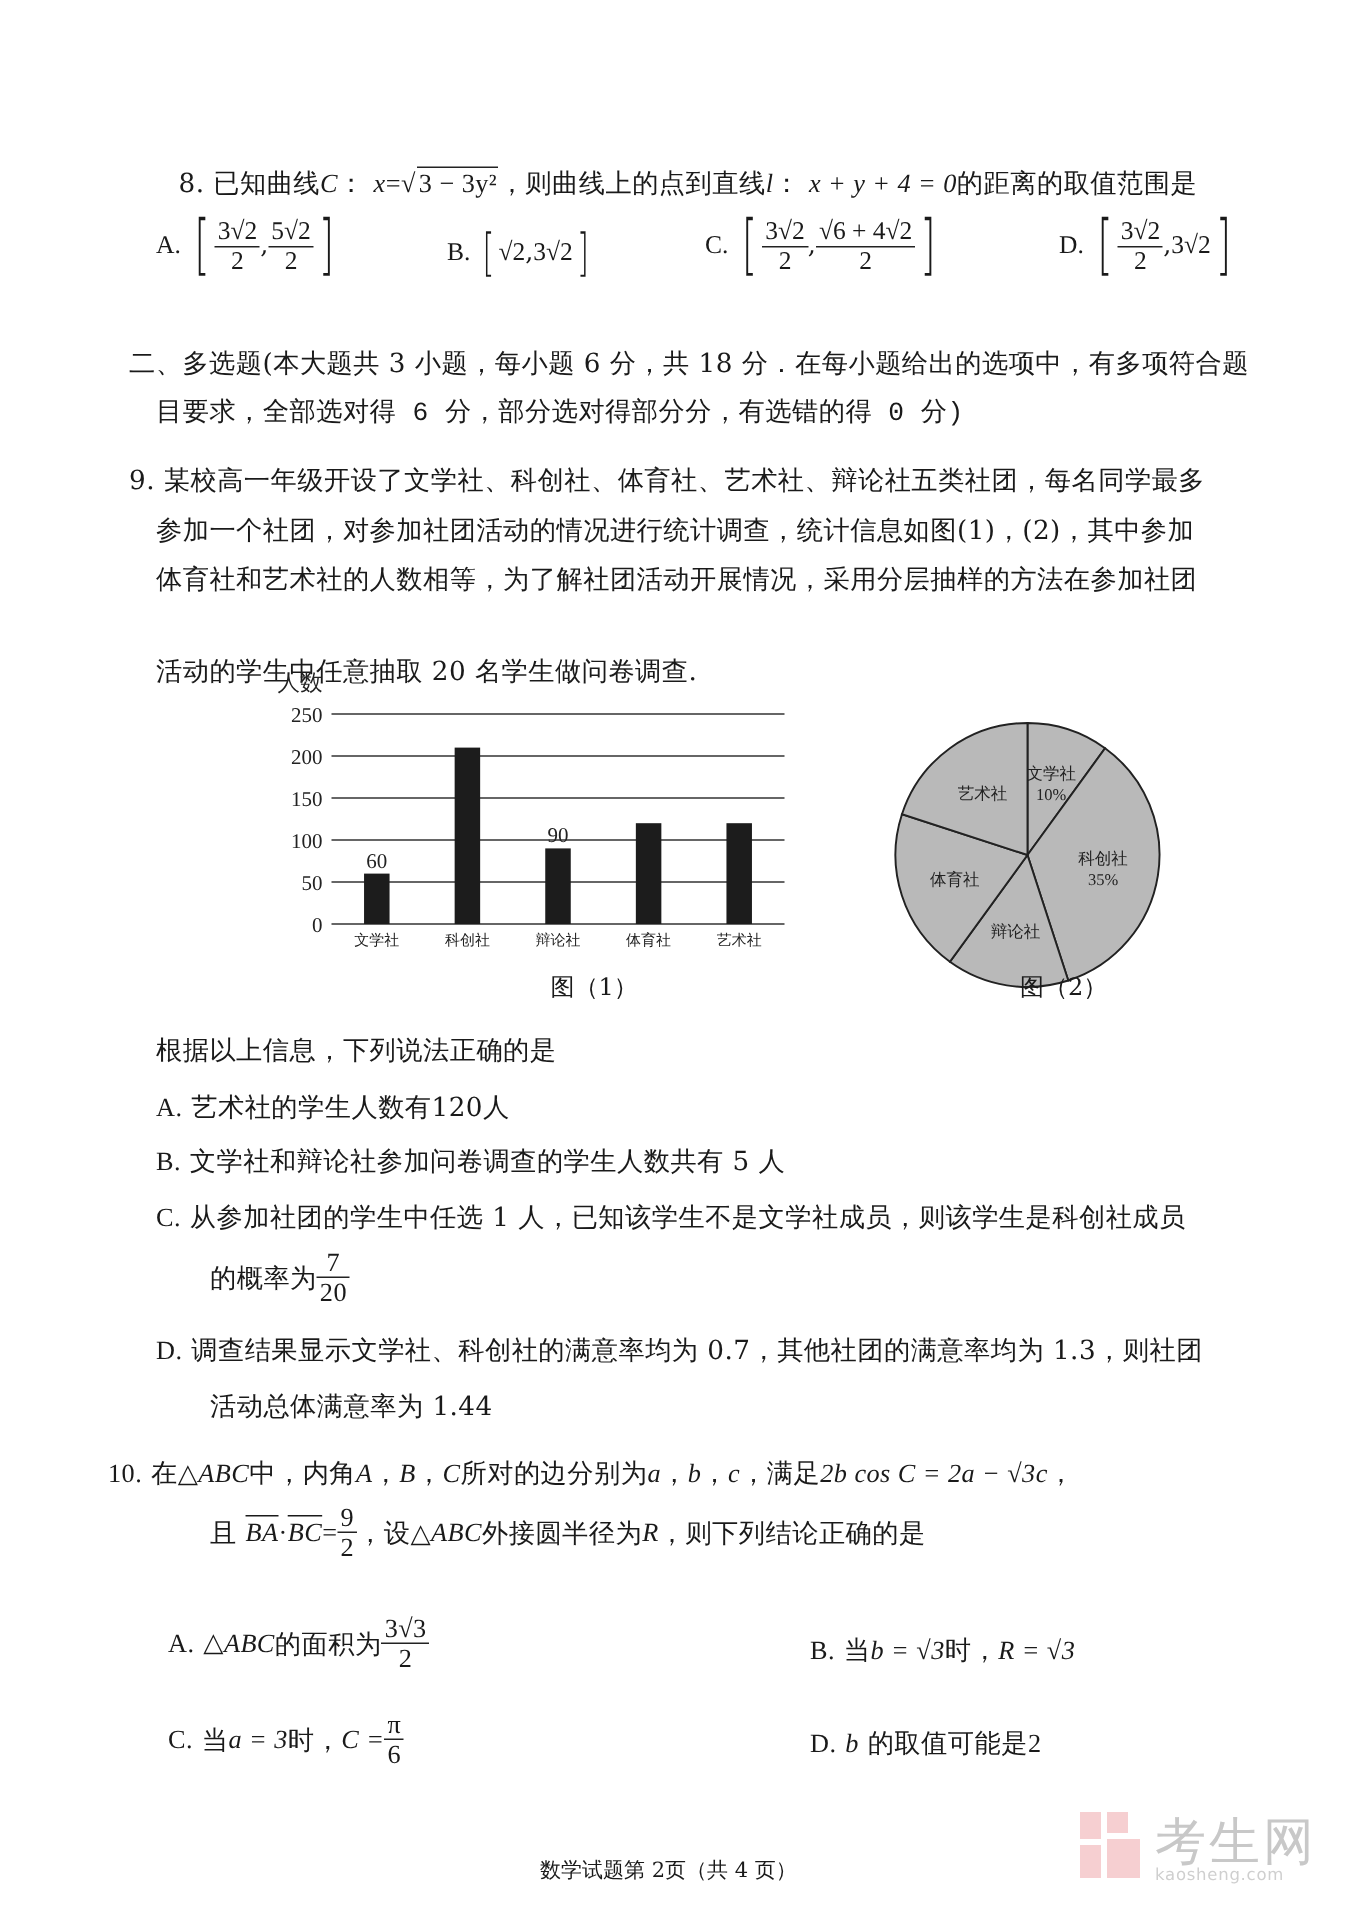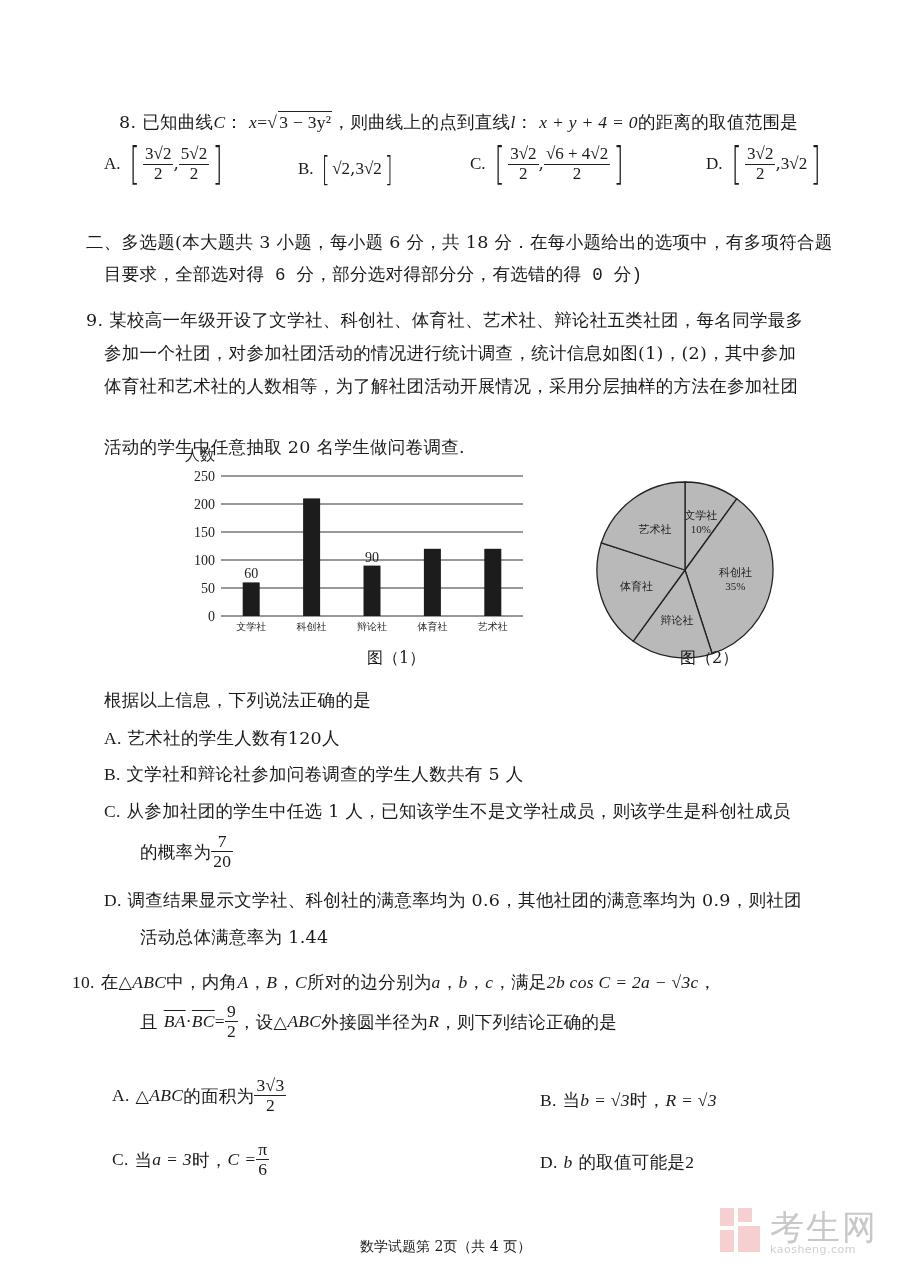--- a/index.html
+++ b/index.html
@@ -125,21 +125,21 @@
 </div>
 <div class="abs line" style="left:104px;top:799px;">
   <span class="opt">C.</span>
   <span>从参加社团的学生中任选 1 人，已知该学生不是文学社成员，则该学生是科创社成员</span>
 </div>
 <div class="abs line" style="left:140px;top:832px;">
   <span style="vertical-align:middle">的概率为</span><span class="frac"><span class="num">7</span><span class="den">20</span></span>
 </div>
 <div class="abs line" style="left:104px;top:888px;">
   <span class="opt">D.</span>
-  <span>调查结果显示文学社、科创社的满意率均为 0.6，其他社团的满意率均为 0.9，则社团</span>
+  <span>调查结果显示文学社、科创社的满意率均为 0.7，其他社团的满意率均为 1.3，则社团</span>
 </div>
 <div class="abs line" style="left:140px;top:925px;">活动总体满意率为 1.44</div>
 
 <div class="abs line" style="left:72px;top:970px;">
   <span class="rm">10.</span>
   <span>在△</span><span class="it">ABC</span><span>中，内角</span><span class="it">A</span><span>，</span><span class="it">B</span><span>，</span><span class="it">C</span><span>所对的边分别为</span><span class="it">a</span><span>，</span><span class="it">b</span><span>，</span><span class="it">c</span><span>，满足</span><span class="it">2b cos C = 2a − √3c</span><span>，</span>
 </div>
 <div class="abs line" style="left:140px;top:1002px;">
   <span style="vertical-align:middle">且</span>
   <span class="it" style="text-decoration:overline;vertical-align:middle">BA</span><span class="rm" style="vertical-align:middle">·</span><span class="it" style="text-decoration:overline;vertical-align:middle">BC</span><span class="rm" style="vertical-align:middle">=</span><span class="frac"><span class="num">9</span><span class="den">2</span></span><span style="vertical-align:middle">，设△</span><span class="it" style="vertical-align:middle">ABC</span><span style="vertical-align:middle">外接圆半径为</span><span class="it" style="vertical-align:middle">R</span><span style="vertical-align:middle">，则下列结论正确的是</span>

